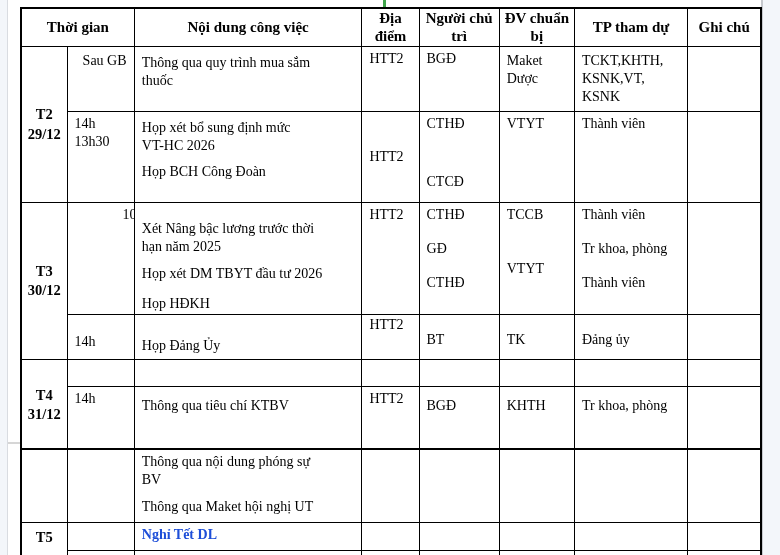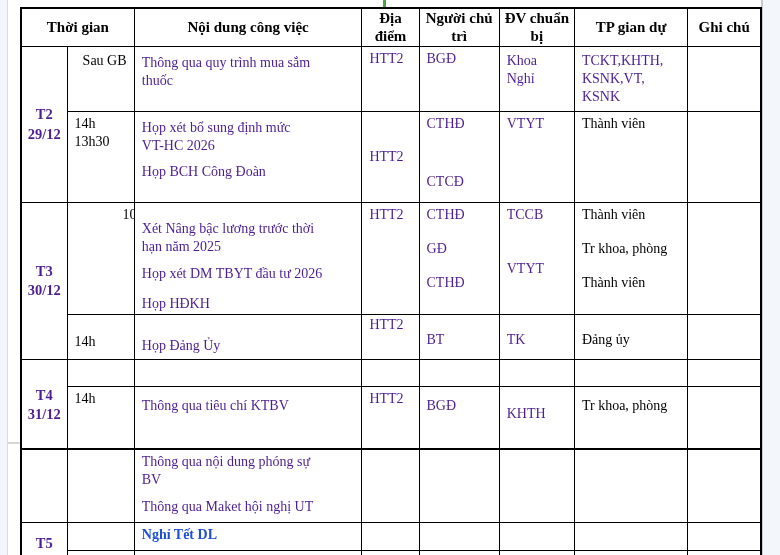--- a/index.html
+++ b/index.html
@@ -13,21 +13,21 @@
   .gutter-left{position:absolute;left:0;top:0;width:7px;height:555px;background:#f3f6fa;border-right:1px solid #d9dce1;}
   .gutter-right{position:absolute;left:761px;top:0;width:19px;height:555px;background:#f3f6fa;border-left:2px solid #c6c9ce;}
   .page-break{position:absolute;left:8px;top:442px;width:753px;height:2px;background:#d6d6d6;}
   .green-tick{position:absolute;left:383px;top:0;width:3px;height:7px;background:#3fa44a;}
   .teal-bar{position:absolute;left:58px;top:551px;width:306px;height:4px;background:#2c4848;}
 
   table{border-collapse:collapse;position:absolute;table-layout:fixed;border:2px solid #000;background:#fff;}
   td,th{border:1.5px solid #000;vertical-align:top;padding:1px 7px;overflow:hidden;}
   th{font-size:15px;font-weight:bold;color:#000;text-align:center;vertical-align:middle;line-height:1.18;padding:1px 2px;}
   td .line{font-size:14px;line-height:1.28;}
-  .navy{color:#4c1d95;}
+  .navy{color:#000000;}
   .black{color:#000000;}
   .red{color:#1d4ed8;font-weight:bold;font-size:15px;}
   td.day{font-weight:bold;color:#000;text-align:center;vertical-align:middle;padding:1px 2px;}
   td.day .line{font-size:14.5px;line-height:1.35;font-weight:bold;}
   td.va-m{vertical-align:middle;}
   td.va-t{vertical-align:top;}
 </style>
 </head>
 <body>
 
@@ -49,21 +49,21 @@
           <col style="width: 113px;">
           <col style="width: 73px;">
         </colgroup>
         <thead>
           <tr style="height: 35px;">
             <th colspan="2">Thời gian</th>
             <th>Nội dung công việc</th>
             <th>Địa điểm</th>
             <th>Người chủ trì</th>
             <th>ĐV chuẩn bị</th>
-            <th>TP gian dự</th>
+            <th>TP tham dự</th>
             <th>Ghi chú</th>
           </tr>
         </thead>
         <tbody>
           <tr style="height: 65px;">
             <td rowspan="2" class="day">
               <div class="line navy">T2</div>
               <div class="line navy">29/12</div>
             </td>
             <td>
@@ -73,21 +73,21 @@
               <div class="line navy" style="margin-top: 6px;">Thông qua quy trình mua sắm</div>
               <div class="line navy">thuốc</div>
             </td>
             <td>
               <div class="line navy" style="margin-top: 2px;">HTT2</div>
             </td>
             <td>
               <div class="line navy" style="margin-top: 2px;">BGĐ</div>
             </td>
             <td>
-              <div class="line navy" style="margin-top: 4px;">Khoa Nghỉ</div>
+              <div class="line navy" style="margin-top: 4px;">Maket Dược</div>
             </td>
             <td>
               <div class="line navy" style="margin-top: 4px;">TCKT,KHTH, KSNK,VT, KSNK</div>
             </td>
             <td></td>
           </tr>
           <tr style="height: 91px;">
             <td>
               <div class="line black" style="margin-top: 2px;">14h</div>
               <div class="line black" style="">13h30</div>
@@ -186,21 +186,21 @@
             <td>
               <div class="line navy" style="margin-top: 9px;">Thông qua tiêu chí KTBV</div>
             </td>
             <td>
               <div class="line navy" style="margin-top: 2px;">HTT2</div>
             </td>
             <td>
               <div class="line navy" style="margin-top: 9px;">BGĐ</div>
             </td>
             <td>
-              <div class="line navy" style="margin-top: 17px;">KHTH</div>
+              <div class="line navy" style="margin-top: 9px;">KHTH</div>
             </td>
             <td>
               <div class="line black" style="margin-top: 9px;">Tr khoa, phòng</div>
             </td>
             <td></td>
           </tr>
         </tbody>
       </table>
       <table style="left: 20px; top: 448px; width: 742px;">
         <colgroup>
@@ -223,21 +223,21 @@
               <div class="line navy" style="margin-top: 9px;">Thông qua Maket hội nghị UT</div>
             </td>
             <td></td>
             <td></td>
             <td></td>
             <td></td>
             <td></td>
           </tr>
           <tr style="height: 28px;">
             <td rowspan="2" class="day va-t">
-              <div class="line navy" style="margin-top: 10px;">T5</div>
+              <div class="line navy" style="margin-top: 4px;">T5</div>
             </td>
             <td></td>
             <td>
               <div class="line red" style="margin-top: 2px;">Nghỉ Tết DL</div>
             </td>
             <td></td>
             <td></td>
             <td></td>
             <td></td>
             <td></td>

